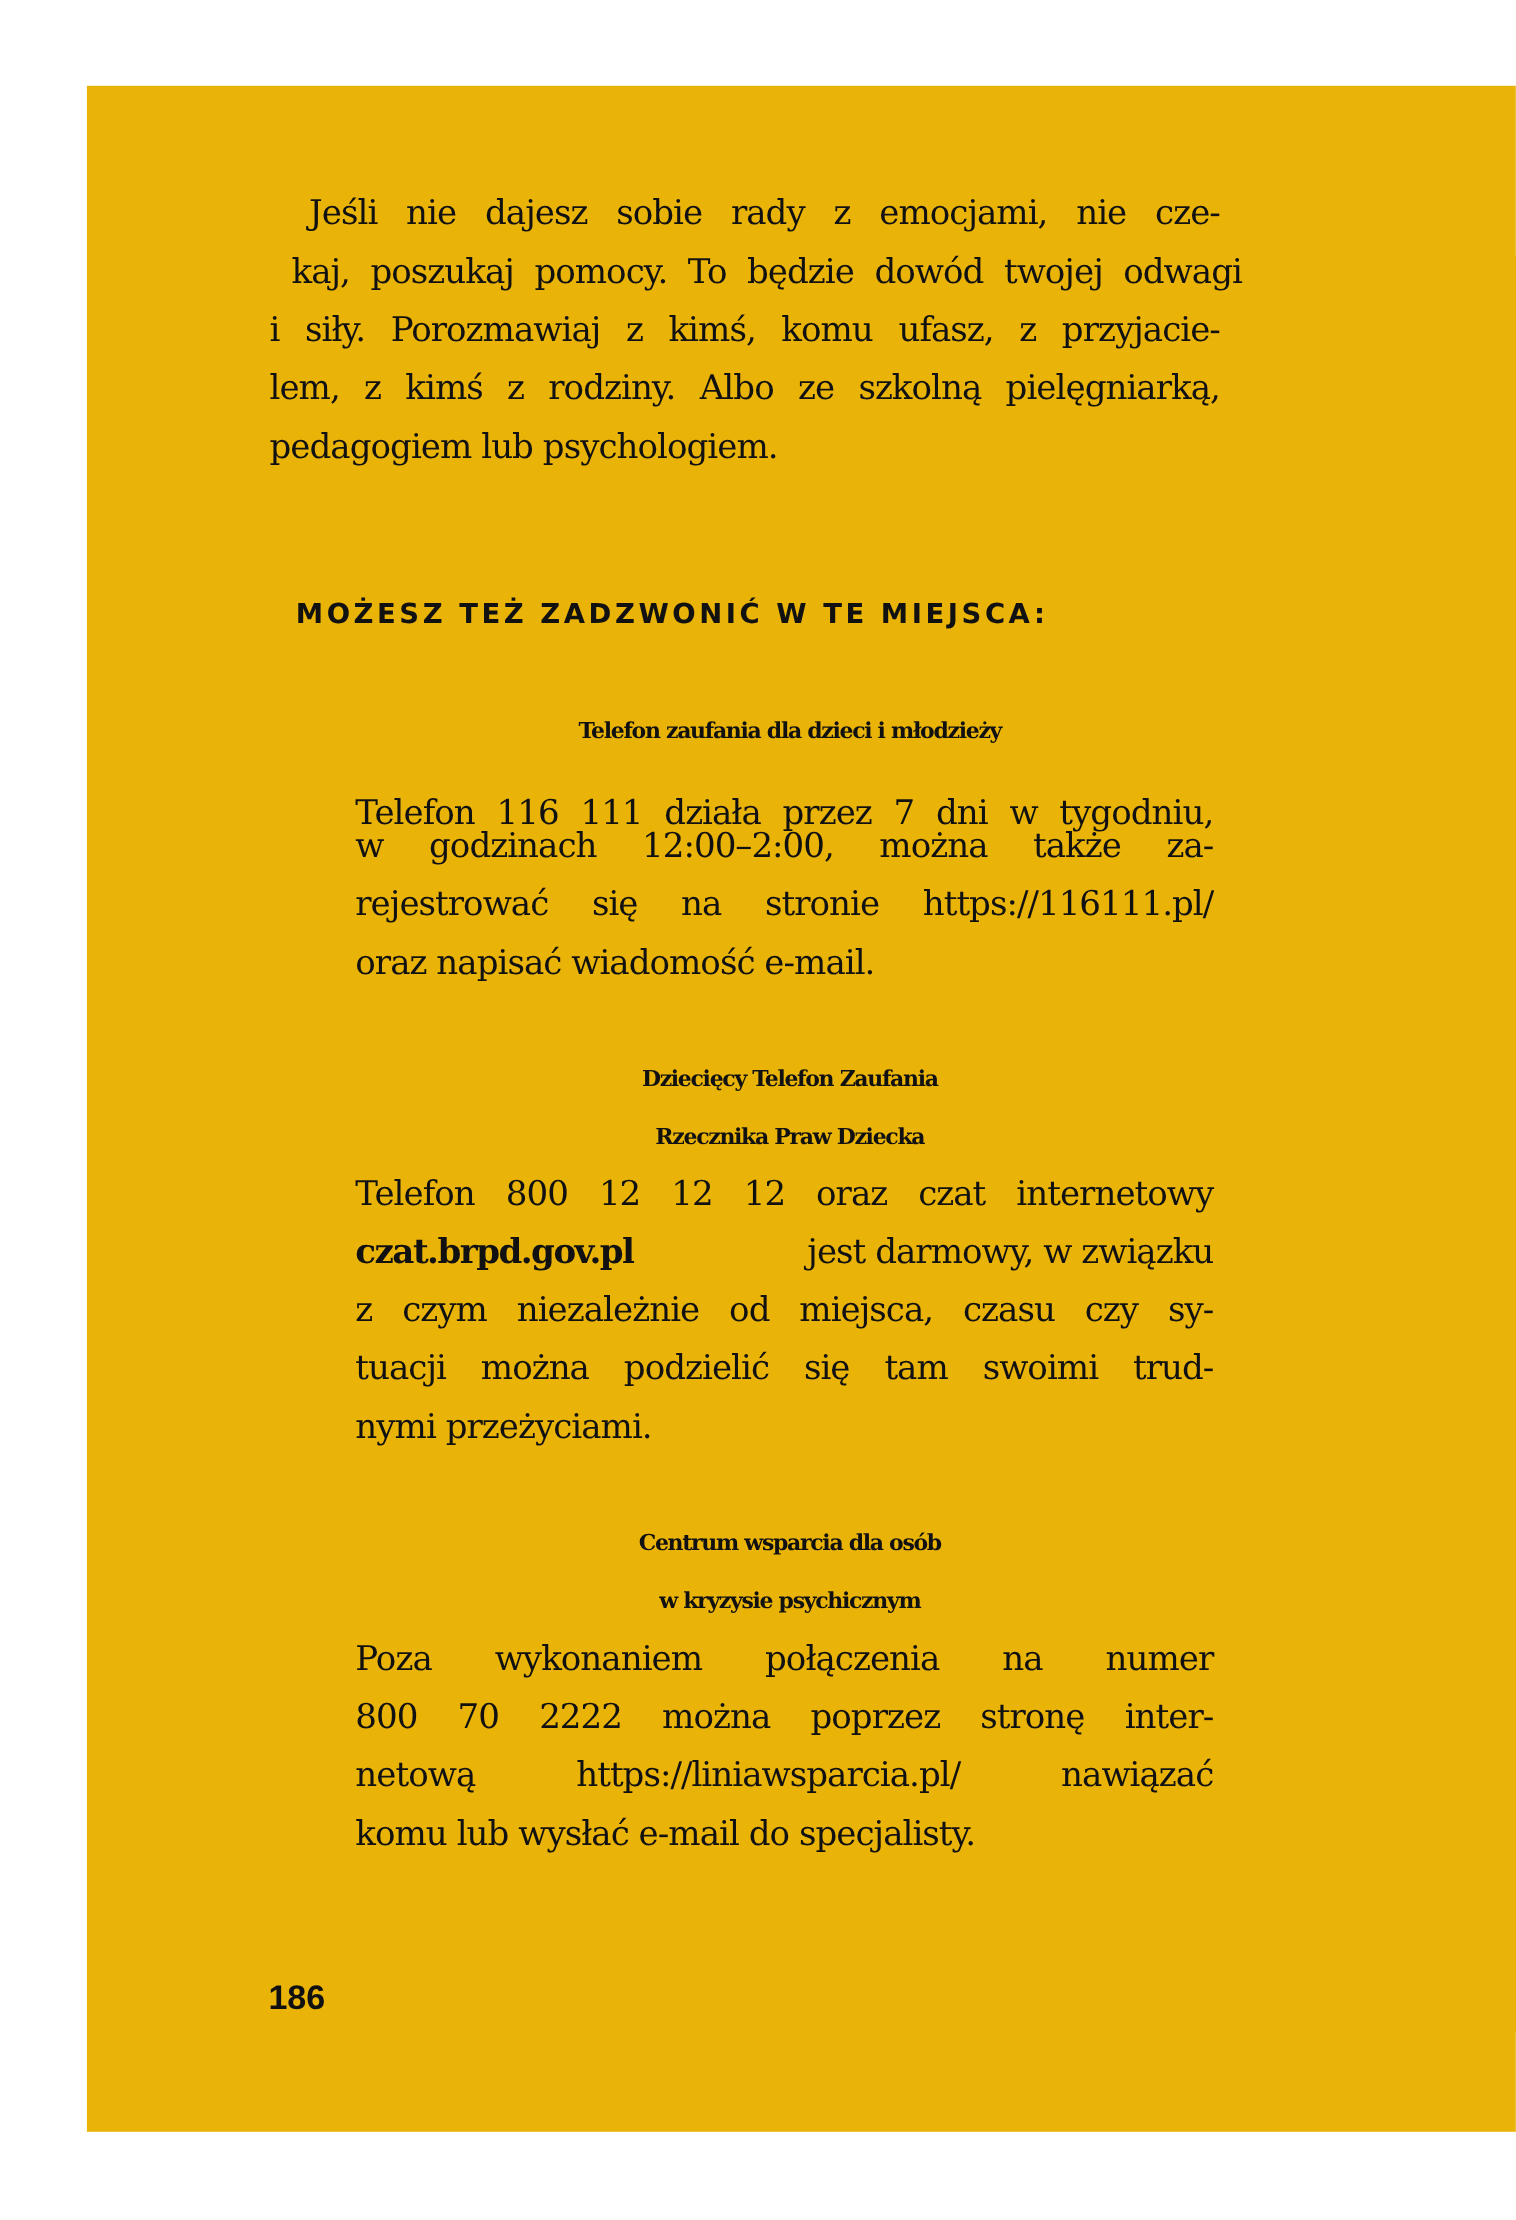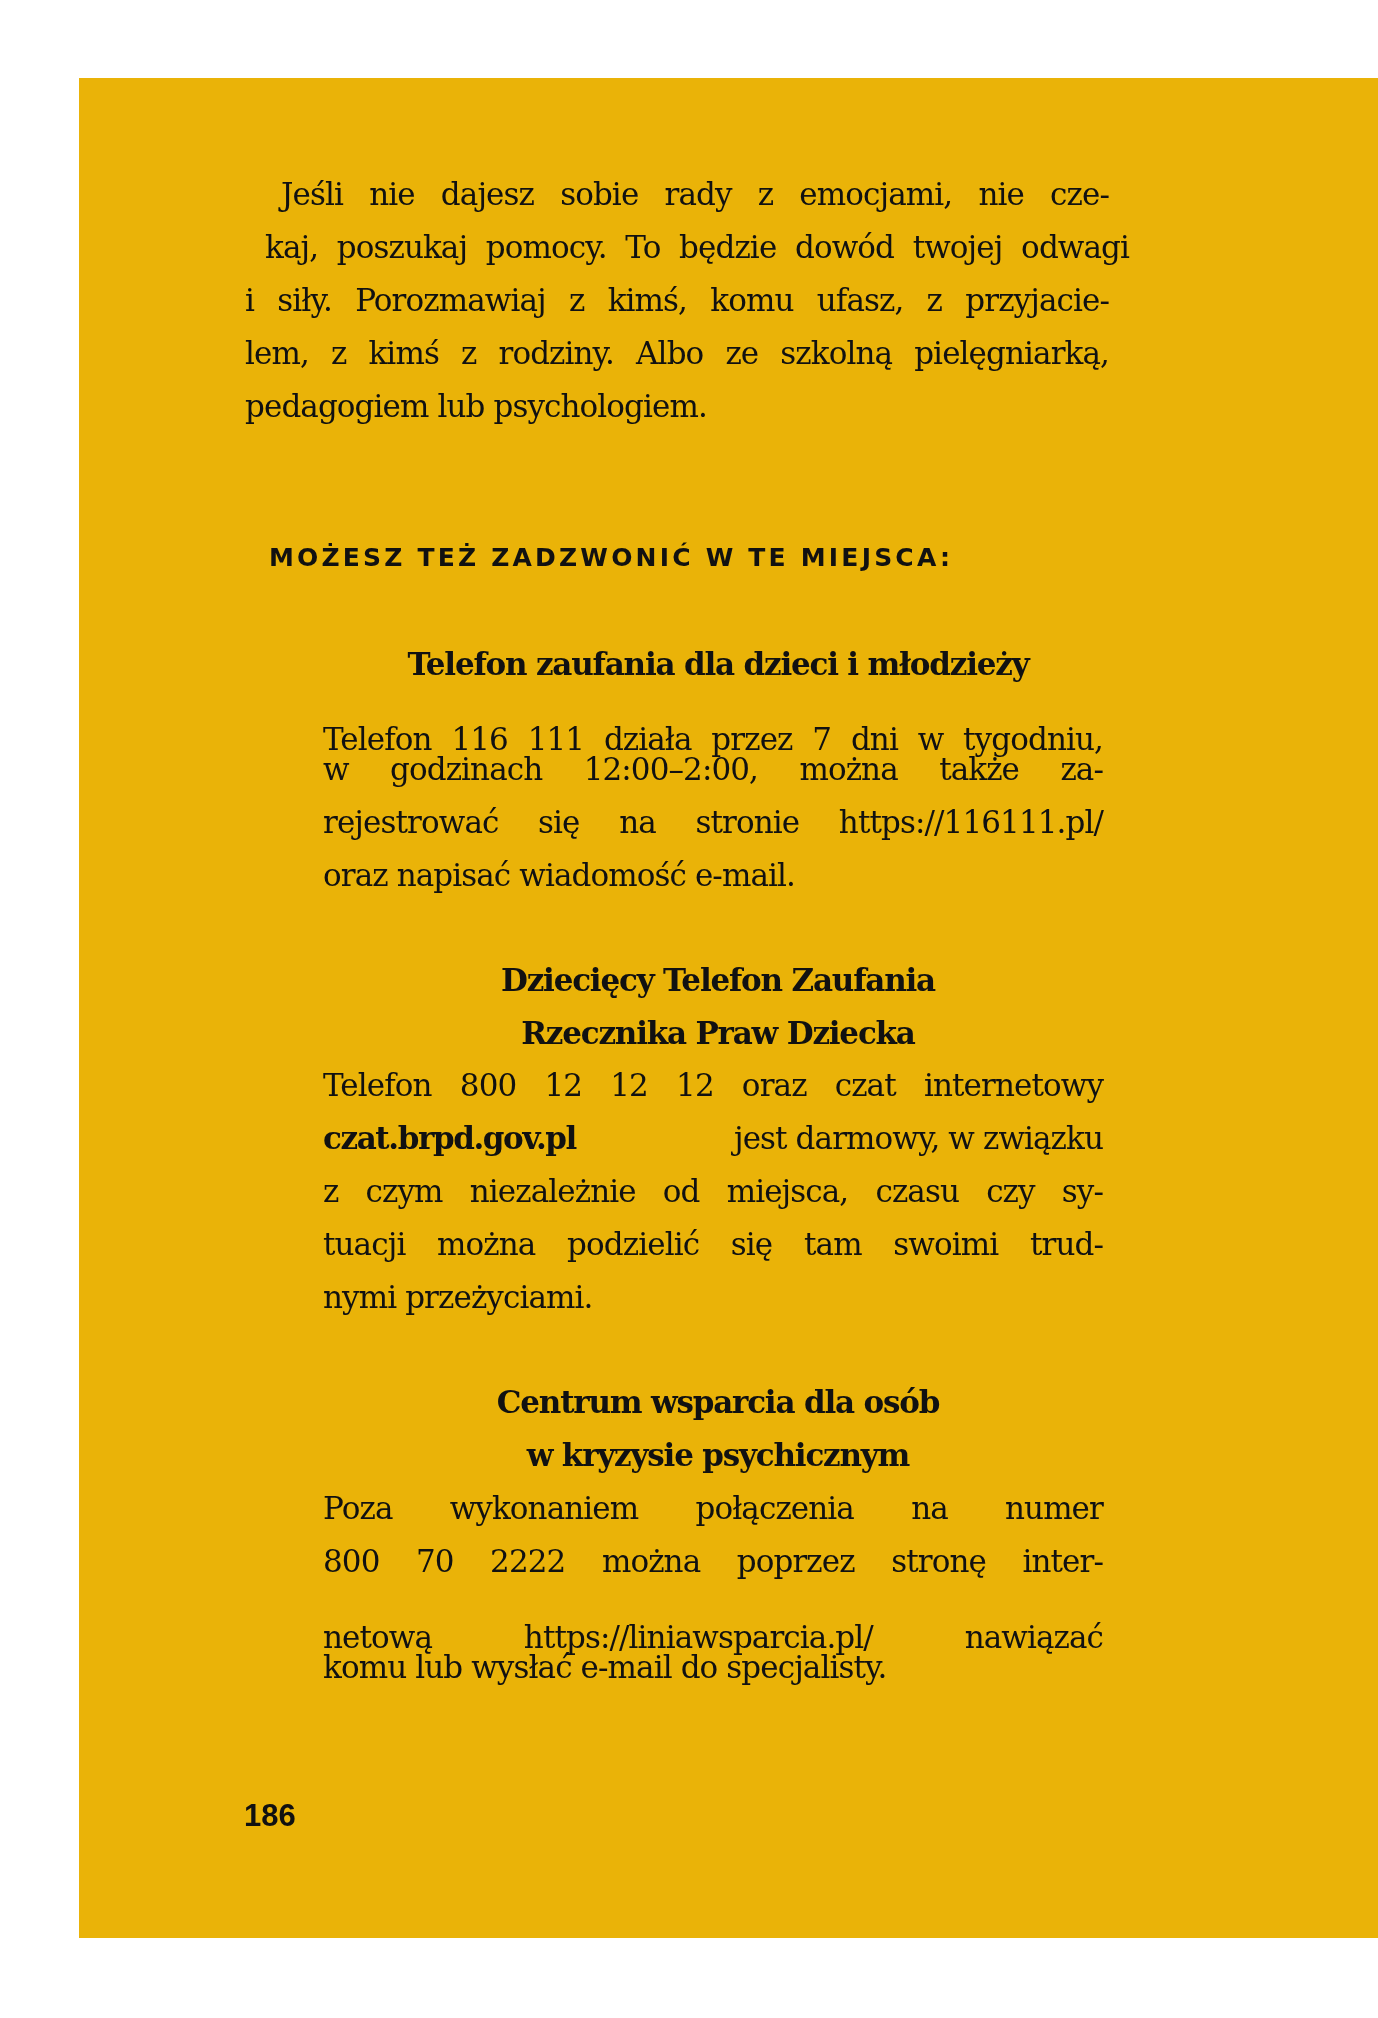--- a/index.html
+++ b/index.html
@@ -51,21 +51,21 @@
     color: #111111;
     line-height: 36px;
   }
   .entry .title {
     position: absolute;
     left: 244px;
     width: 790px;
     text-align: center;
     font-family: "DejaVu Serif", "Liberation Serif", serif;
     font-weight: bold;
-    font-size: 31px;
+    font-size: 20px;
     line-height: 40px;
     letter-spacing: -1.2px;
     color: #111111;
     white-space: nowrap;
   }
   .entry .line {
     left: 244px;
     width: 780px;
   }
   .bold-link {
@@ -117,18 +117,18 @@
     <div class="line just" style="top:1093px;">z czym niezależnie od miejsca, czasu czy sy-</div>
     <div class="line just" style="top:1146px;">tuacji można podzielić się tam swoimi trud-</div>
     <div class="line" style="top:1199px;">nymi przeżyciami.</div>
   </div>
 
   <div class="entry">
     <div class="title" style="top:1304px;">Centrum wsparcia dla osób</div>
     <div class="title" style="top:1357px;">w kryzysie psychicznym</div>
     <div class="line just" style="top:1410px;">Poza wykonaniem połączenia na numer</div>
     <div class="line just" style="top:1463px;">800 70 2222 można poprzez stronę inter-</div>
-    <div class="line just" style="top:1516px;margin-top:23px;">netową https://liniawsparcia.pl/ nawiązać</div>
+    <div class="line just" style="top:1516px;">netową https://liniawsparcia.pl/ nawiązać</div>
     <div class="line" style="top:1569px;">komu lub wysłać e-mail do specjalisty.</div>
   </div>
 
   <div class="page-number">186</div>
 </div>
 
 </body></html>

